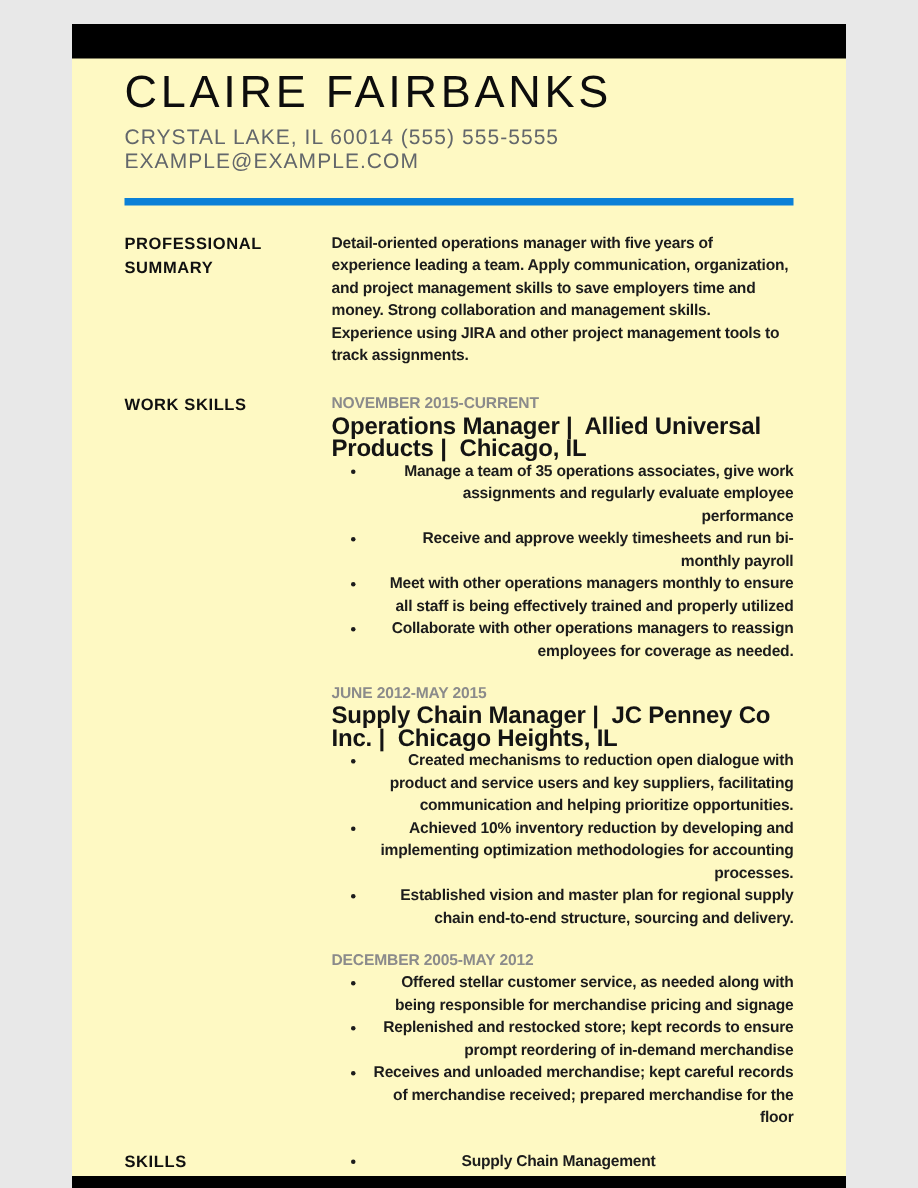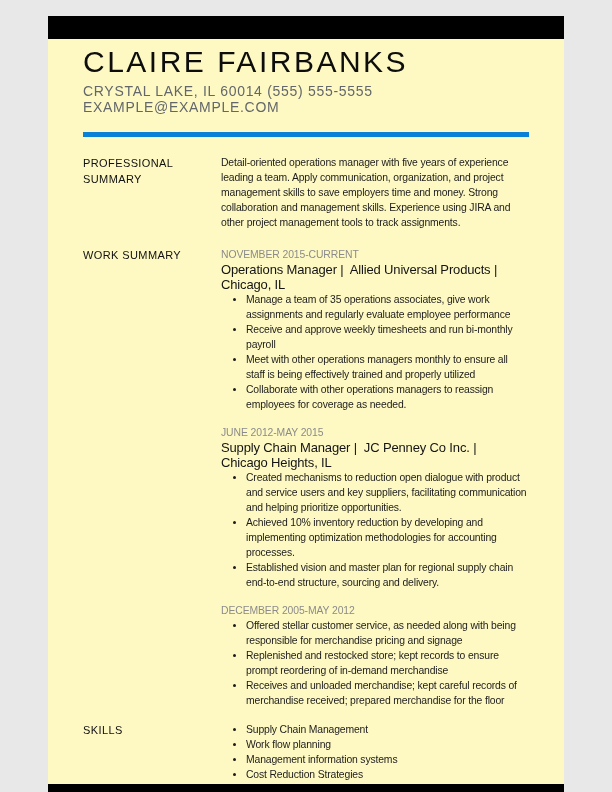--- a/index.html
+++ b/index.html
@@ -40,20 +40,21 @@
   .rule {
     margin-top:17px;
     height:5px;
     width:100%;
   }
 
   .section {
     display:grid;
     grid-template-columns:138px 1fr;
     align-items:start;
+    font-weight:bold;
   }
   .section.summary   { margin-top:18px; }
   .section.work      { margin-top:17px; }
   .section.skills    { margin-top:14px; }
   .section.education { margin-top:14px; }
 
   .section-label {
     font-size:11px;
     line-height:16px;
     letter-spacing:0.4px;
@@ -70,29 +71,30 @@
 
   .job { margin-bottom:13px; }
   .job:last-child { margin-bottom:0; }
   .job-dates {
     font-size:10.4px;
     line-height:15px;
     letter-spacing:-0.1px;
     color:#8b8b8b;
   }
   .job-title {
-    font-size:13px;
+    font-size:16px;
     line-height:15px;
     letter-spacing:-0.15px;
     color:#141414;
     white-space:pre-wrap;
   }
   ul.bullets {
     margin:0; padding:0 0 0 25px;
     list-style:disc;
+    text-align:right;
   }
   ul.bullets li {
     font-size:10.4px;
     line-height:15px;
     letter-spacing:-0.15px;
     color:#1c1c1c;
   }
 
   .skills-cols {
     display:grid;
@@ -111,21 +113,21 @@
     <div class="name">CLAIRE FAIRBANKS</div>
     <div class="contact">CRYSTAL LAKE, IL 60014 (555) 555-5555 EXAMPLE@EXAMPLE.COM</div>
     <div class="rule" id="accent-rule" style="background: rgb(11, 128, 215);"></div>
 
     <div class="section summary">
       <div class="section-label">PROFESSIONAL SUMMARY</div>
       <div class="body-text">Detail-oriented operations manager with five years of experience leading a team. Apply communication, organization, and project management skills to save employers time and money. Strong collaboration and management skills. Experience using JIRA and other project management tools to track assignments.</div>
     </div>
 
     <div class="section work">
-      <div class="section-label">WORK SUMMARY</div>
+      <div class="section-label">WORK SKILLS</div>
       <div>
 
         <div class="job">
           <div class="job-dates">NOVEMBER 2015-CURRENT</div>
           <div class="job-title">Operations Manager |  Allied Universal Products |  Chicago, IL</div>
           <ul class="bullets">
             <li>Manage a team of 35 operations associates, give work assignments and regularly evaluate employee performance</li>
             <li>Receive and approve weekly timesheets and run bi-monthly payroll</li>
             <li>Meet with other operations managers monthly to ensure all staff is being effectively trained and properly utilized</li>
             <li>Collaborate with other operations managers to reassign employees for coverage as needed.</li>

